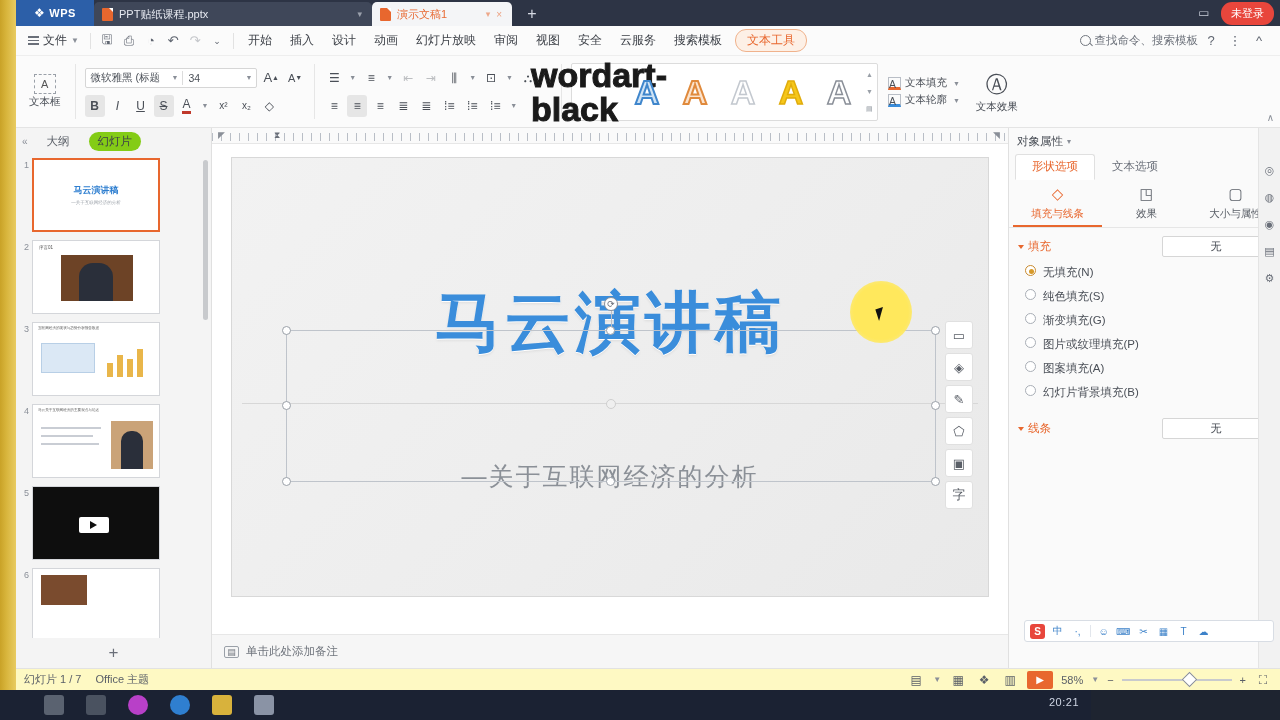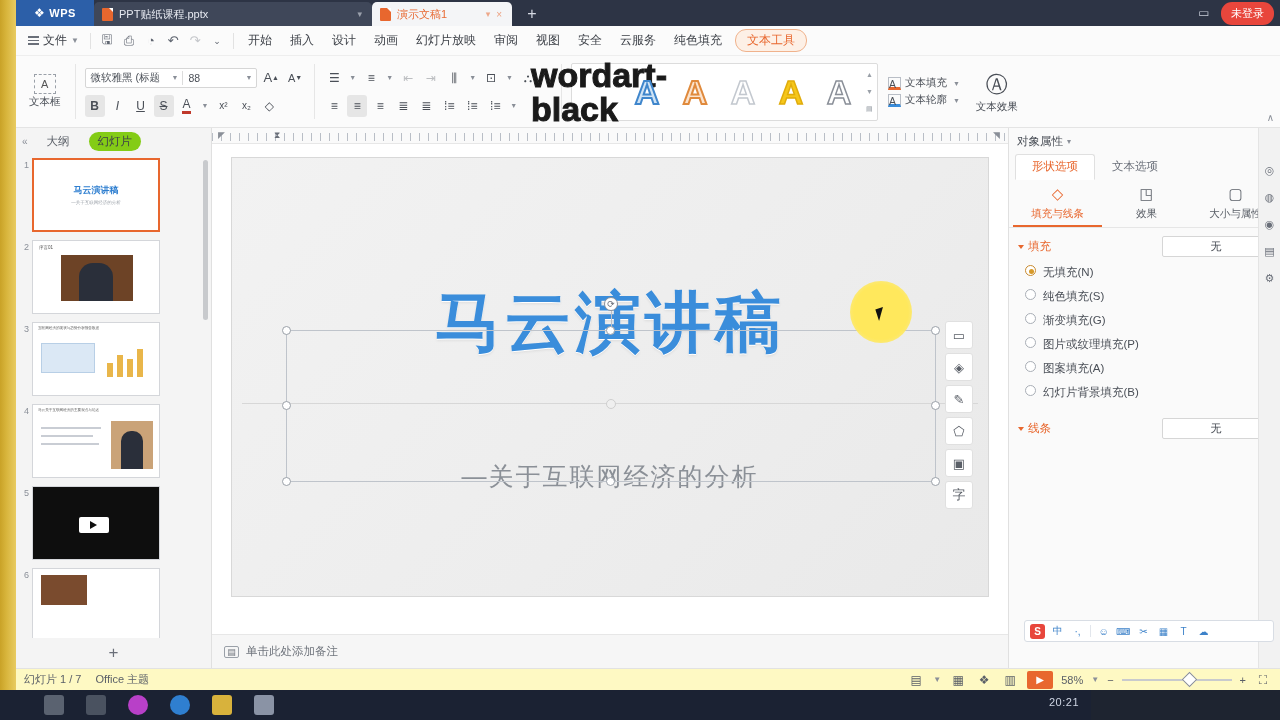--- a/index.html
+++ b/index.html
@@ -272,43 +272,52 @@
 
       <div class="mb-item">开始</div>
       <div class="mb-item">插入</div>
       <div class="mb-item">设计</div>
       <div class="mb-item">动画</div>
       <div class="mb-item">幻灯片放映</div>
       <div class="mb-item">审阅</div>
       <div class="mb-item">视图</div>
       <div class="mb-item">安全</div>
       <div class="mb-item">云服务</div>
-      <div class="mb-item">纯色填充</div>
+      <div class="mb-item">搜索模板</div>
       <div class="mb-active">文本工具</div>
 
+      <div class="mb-right">
+        <div class="searchbox">
+          <span class="mag"></span>
+          <span>查找命令、搜索模板</span>
+        </div>
+        <div class="qico">?</div>
+        <div class="qico">⋮</div>
+        <div class="qico">^</div>
+      </div>
     </div>
 
     <div class="ribbon">
 
       <div class="rgroup">
         <div class="txtframe-btn">
           <span class="tf-ico">A</span>
           <span>文本框</span>
         </div>
       </div>
 
       <div class="vline"></div>
 
       <div class="rgroup">
         <div class="rrow">
           <div class="fontbox">
             <span class="fontname">微软雅黑 (标题</span>
             <span class="tinychev">▼</span>
             <span class="fvsep"></span>
-            <span class="fontsize">88</span>
+            <span class="fontsize">34</span>
             <span class="tinychev">▼</span>
           </div>
           <div class="rbtn" style="font-size:13px">A<sup style="font-size:7px">▲</sup></div>
           <div class="rbtn" style="font-size:11px">A<sup style="font-size:7px">▼</sup></div>
         </div>
         <div class="rrow">
           <div class="rbtn on" style="font-weight:bold">B</div>
           <div class="rbtn" style="font-style:italic">I</div>
           <div class="rbtn" style="text-decoration:underline">U</div>
           <div class="rbtn on" style="text-decoration:line-through">S</div>

